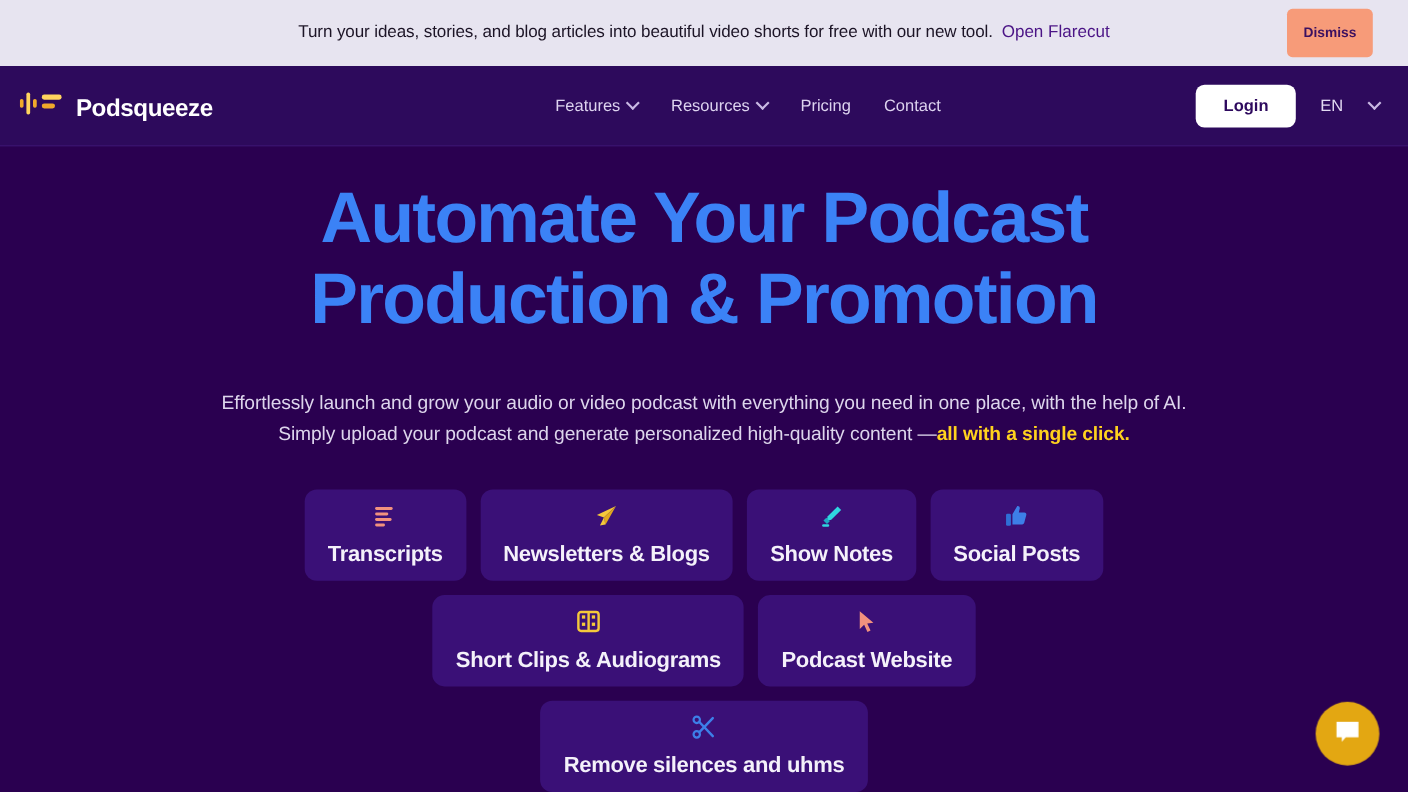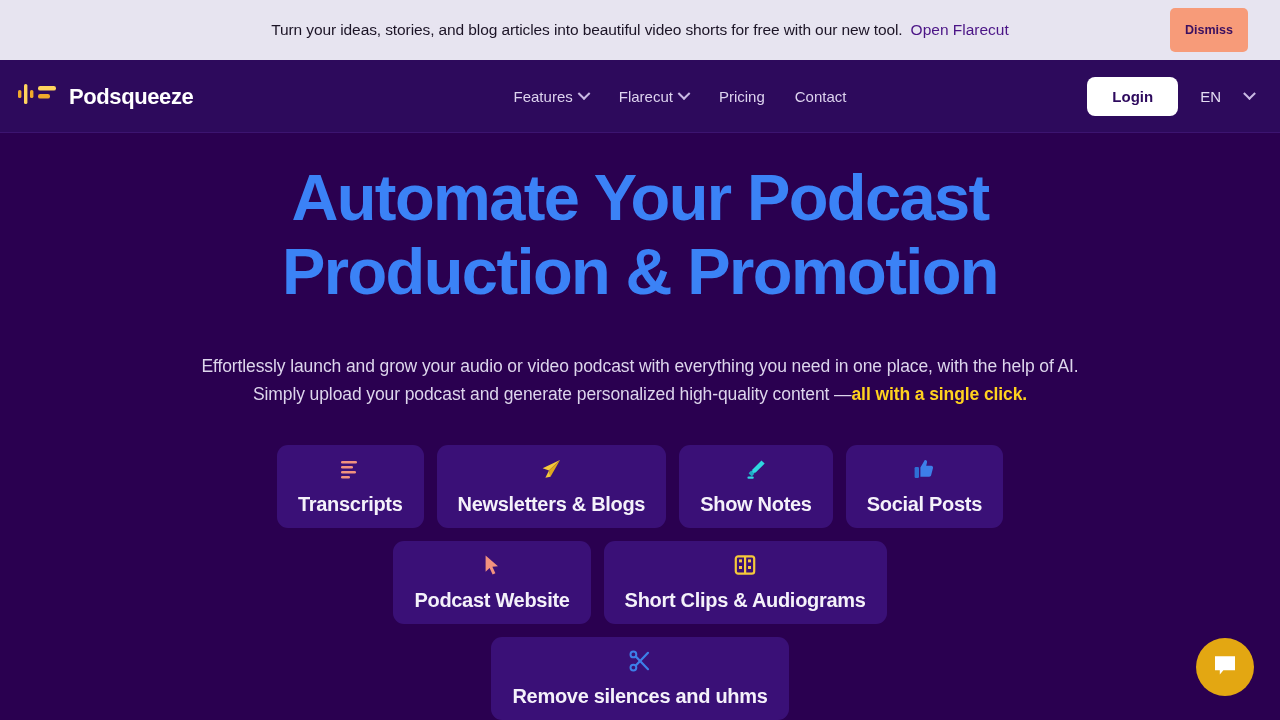--- a/index.html
+++ b/index.html
@@ -257,21 +257,21 @@
     </span>
     <span class="brand-name">Podsqueeze</span>
   </div>
 
   <div class="nav-links">
     <div class="nav-item">
       <span>Features</span>
       <span class="chev"></span>
     </div>
     <div class="nav-item">
-      <span>Flarecut</span>
+      <span>Resources</span>
       <span class="chev"></span>
     </div>
     <div class="nav-item">
       <span>Pricing</span>
     </div>
     <div class="nav-item">
       <span>Contact</span>
     </div>
   </div>
 
@@ -341,42 +341,42 @@
             <rect x="1.6" y="9" width="4.4" height="11" rx="1.2" fill="#2F6FD6"></rect>
             <path d="M7.4 9.6l4.4-7.6c1.6-.2 2.6 1 2.2 2.6l-.8 3.2h5c1.3 0 2.1 1.1 1.8 2.3l-1.8 7c-.2 1-1 1.7-2 1.7H7.4z" fill="#3D7FE8"></path>
           </svg>
         </span>
         <span class="chip-label">Social Posts</span>
       </div>
 
     </div>
 
     <div class="chip-row">
-
-      <div class="chip">
-        <span class="chip-icon">
-          <svg width="22" height="22" viewBox="0 0 22 22">
-            <path d="M4.6 1.6L17 12.2l-5.6.6 3 6.4-2.8 1.3-3-6.5-4 3.8z" fill="#F2927E"></path>
-          </svg>
-        </span>
-        <span class="chip-label">Podcast Website</span>
-      </div>
 
       <div class="chip">
         <span class="chip-icon">
           <svg width="22" height="22" viewBox="0 0 22 22">
             <rect x="1.8" y="2.4" width="18.4" height="17.2" rx="2.4" fill="none" stroke="#F5C93B" stroke-width="2.2"></rect>
             <rect x="5" y="5.4" width="3" height="3" fill="#F5C93B"></rect>
             <rect x="5" y="12" width="3" height="3" fill="#F5C93B"></rect>
             <rect x="14" y="5.4" width="3" height="3" fill="#F5C93B"></rect>
             <rect x="14" y="12" width="3" height="3" fill="#F5C93B"></rect>
             <rect x="10" y="2.4" width="2.2" height="17.2" fill="#F5C93B"></rect>
           </svg>
         </span>
         <span class="chip-label">Short Clips &amp; Audiograms</span>
+      </div>
+
+      <div class="chip">
+        <span class="chip-icon">
+          <svg width="22" height="22" viewBox="0 0 22 22">
+            <path d="M4.6 1.6L17 12.2l-5.6.6 3 6.4-2.8 1.3-3-6.5-4 3.8z" fill="#F2927E"></path>
+          </svg>
+        </span>
+        <span class="chip-label">Podcast Website</span>
       </div>
 
 
     </div>
 
     <div class="chip-row">
 
       <div class="chip">
         <span class="chip-icon">
           <svg width="22" height="22" viewBox="0 0 22 22">

